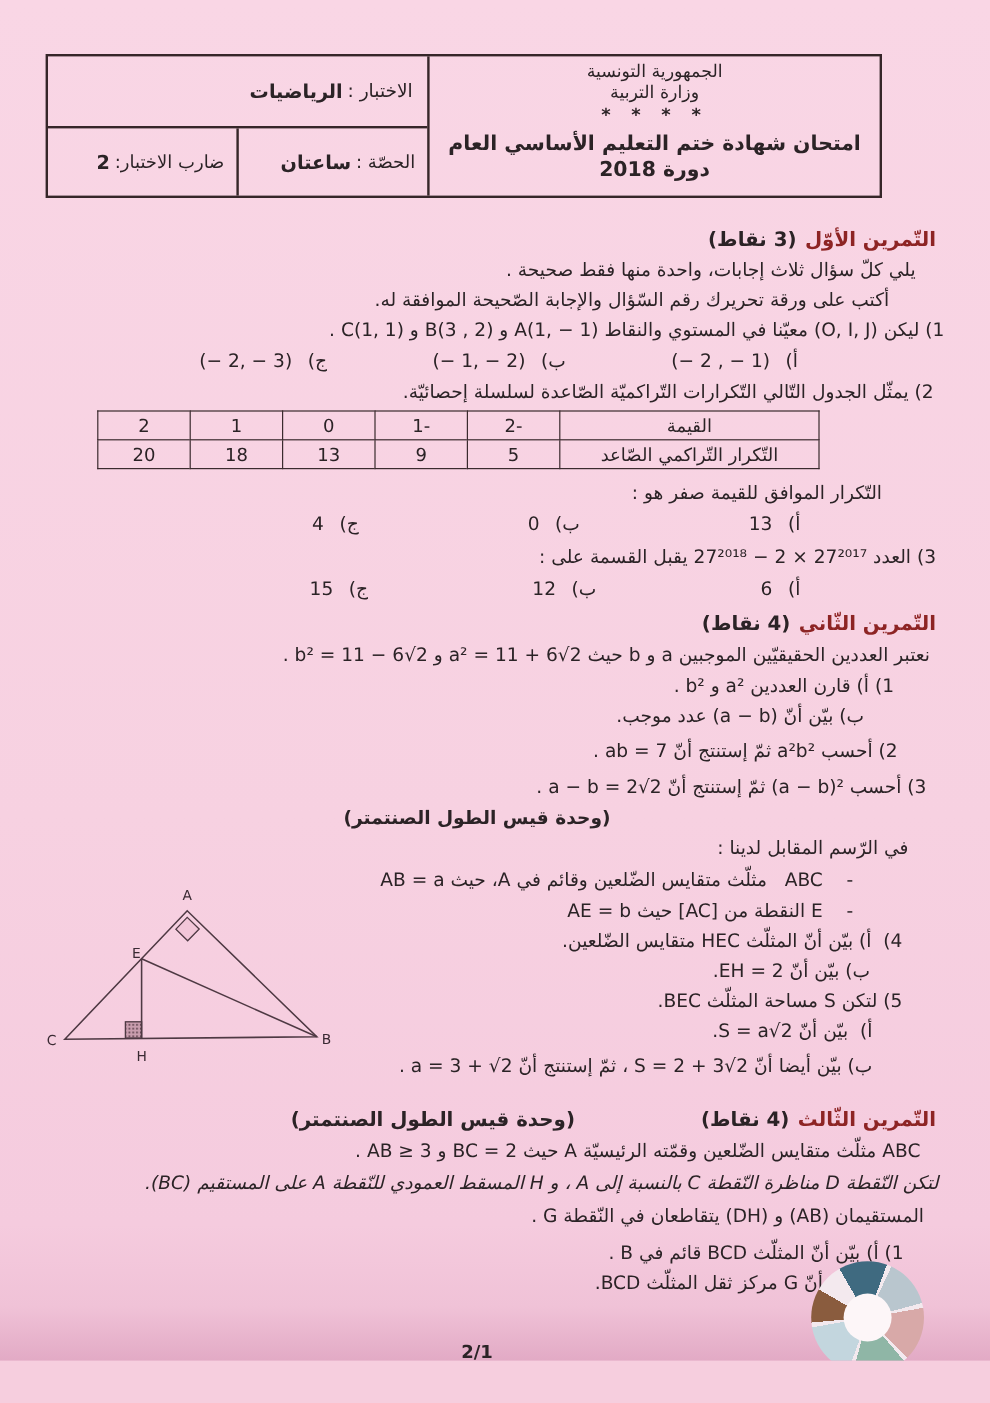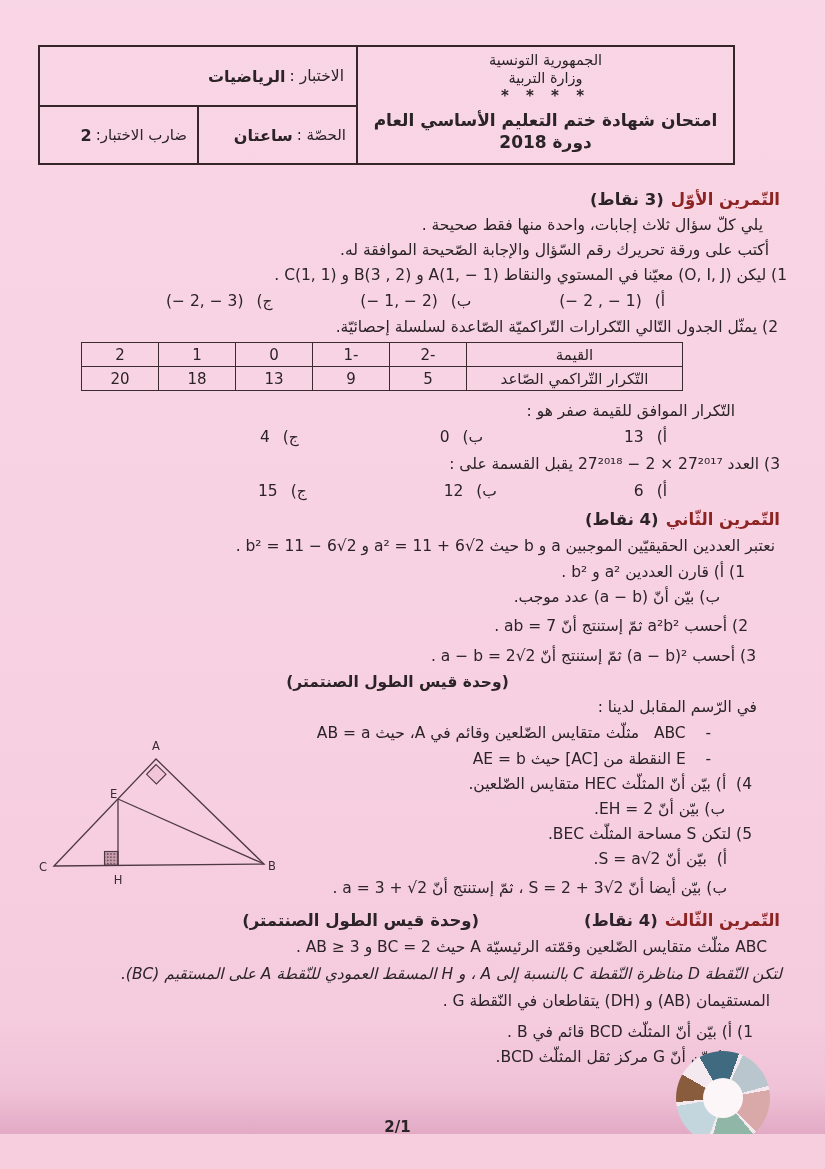--- a/index.html
+++ b/index.html
@@ -82,21 +82,21 @@
           <b>2</b>
         </div>
       </div>
     </div>
   </div>
 
   <p class="ex-t" style="margin-top:22px;">
     <span class="red">التّمرين الأوّل</span><span class="gap">(3 نقاط)</span>
   </p>
   <p class="ln" style="padding-right:62px;"><span>يلي كلّ سؤال ثلاث إجابات، واحدة منها فقط صحيحة .</span></p>
-  <p class="ln" style="padding-right:56px;text-align:right;"><span>أكتب على ورقة تحريرك رقم السّؤال والإجابة الصّحيحة الموافقة له.</span></p>
+  <p class="ln" style="padding-right:84px;text-align:right;"><span>أكتب على ورقة تحريرك رقم السّؤال والإجابة الصّحيحة الموافقة له.</span></p>
   <p class="ln" style="padding-right:38px;"><span>1) ليكن </span><span dir="ltr">(O, I, J)</span><span> معيّنا في المستوي والنقاط </span><span dir="ltr">A(1, − 1)</span><span> و </span><span dir="ltr">B(3 , 2)</span><span> و </span><span dir="ltr">C(1, 1)</span><span> .</span></p>
   <div class="opts" style="padding:0 160px 0 158px;">
     <span class="opt"><span>أ) </span><span class="ov" dir="ltr">(− 2 , − 1)</span></span>
     <span class="opt"><span>ب) </span><span class="ov" dir="ltr">(− 1, − 2)</span></span>
     <span class="opt"><span>ج) </span><span class="ov" dir="ltr">(− 2, − 3)</span></span>
   </div>
   <p class="ln" style="padding-right:47px;"><span>2) يمثّل الجدول التّالي التّكرارات التّراكميّة الصّاعدة لسلسلة إحصائيّة.</span></p>
 
   <table class="tb">
     <tbody>
@@ -132,32 +132,32 @@
     <span class="opt"><span>ج) </span><span class="ov" dir="ltr">15</span></span>
   </div>
 
   <p class="ex-t" style="margin-top:2px;">
     <span class="red">التّمرين الثّاني</span><span class="gap">(4 نقاط)</span>
   </p>
   <p class="ln" style="padding-right:50px;line-height:27px;"><span>نعتبر العددين الحقيقيّين الموجبين </span><span dir="ltr">a</span><span> و </span><span dir="ltr">b</span><span> حيث </span><span dir="ltr">a² = 11 + 6√2</span><span> و </span><span dir="ltr">b² = 11 − 6√2</span><span> .</span></p>
   <p class="ln" style="padding-right:80px;"><span>1) أ) قارن العددين </span><span dir="ltr">a²</span><span> و </span><span dir="ltr">b²</span><span> .</span></p>
   <p class="ln" style="padding-right:105px;"><span>ب) بيّن أنّ </span><span dir="ltr">(a − b)</span><span> عدد موجب.</span></p>
   <p class="ln" style="padding-right:77px;margin-top:4px;"><span>2) أحسب </span><span dir="ltr">a²b²</span><span> ثمّ إستنتج أنّ </span><span dir="ltr">ab = 7</span><span> .</span></p>
-  <p class="ln" style="padding-right:69px;margin-top:4px;line-height:27px;"><span>3) أحسب </span><span dir="ltr">(a − b)²</span><span> ثمّ إستنتج أنّ </span><span dir="ltr">a − b = 2√2</span><span> .</span></p>
+  <p class="ln" style="padding-right:53px;margin-top:4px;line-height:27px;"><span>3) أحسب </span><span dir="ltr">(a − b)²</span><span> ثمّ إستنتج أنّ </span><span dir="ltr">a − b = 2√2</span><span> .</span></p>
   <p class="ln b" style="text-align:center;padding:0 30px 0 0;">(وحدة قيس الطول الصنتمتر)</p>
   <p class="ln" style="padding-right:68px;"><span>في الرّسم المقابل لدينا :</span></p>
   <p class="ln" style="padding-right:114px;line-height:26px;"><span>-&nbsp;&nbsp;&nbsp;&nbsp;</span><span dir="ltr">ABC</span><span>&nbsp;&nbsp; مثلّث متقايس الضّلعين وقائم في </span><span dir="ltr">A</span><span>، حيث </span><span dir="ltr">AB = a</span></p>
   <p class="ln" style="padding-right:114px;line-height:26px;"><span>-&nbsp;&nbsp;&nbsp;&nbsp;</span><span dir="ltr">E</span><span> النقطة من </span><span dir="ltr">[AC]</span><span> حيث </span><span dir="ltr">AE = b</span></p>
   <p class="ln" style="padding-right:73px;"><span>4)&nbsp; أ) بيّن أنّ المثلّث </span><span dir="ltr">HEC</span><span> متقايس الضّلعين.</span></p>
   <p class="ln" style="padding-right:100px;"><span>ب) بيّن أنّ </span><span dir="ltr">EH = 2</span><span>.</span></p>
   <p class="ln" style="padding-right:73px;"><span>5) لتكن </span><span dir="ltr">S</span><span> مساحة المثلّث </span><span dir="ltr">BEC</span><span>.</span></p>
   <p class="ln" style="padding-right:98px;"><span>أ)&nbsp; بيّن أنّ </span><span dir="ltr">S = a√2</span><span>.</span></p>
   <p class="ln" style="padding-right:98px;margin-top:3px;line-height:27px;"><span>ب) بيّن أيضا أنّ </span><span dir="ltr">S = 2 + 3√2</span><span> ، ثمّ إستنتج أنّ </span><span dir="ltr">a = 3 + √2</span><span> .</span></p>
 
-  <p class="ex-t" style="margin-top:6px;">
+  <p class="ex-t" style="margin-top:18px;">
     <span class="red">التّمرين الثّالث</span><span class="gap">(4 نقاط)</span><span class="unit3">(وحدة قيس الطول الصنتمتر)</span>
   </p>
   <p class="ln" style="padding-right:58px;line-height:27px;"><span dir="ltr">ABC</span><span> مثلّث متقايس الضّلعين وقمّته الرئيسيّة </span><span dir="ltr">A</span><span> حيث </span><span dir="ltr">BC = 2</span><span> و </span><span dir="ltr">AB ≥ 3</span><span> .</span></p>
   <p class="ln" style="padding-right:43px;line-height:27px;font-style:italic;"><span>لتكن النّقطة </span><span dir="ltr">D</span><span> مناظرة النّقطة </span><span dir="ltr">C</span><span> بالنسبة إلى </span><span dir="ltr">A</span><span> ، و </span><span dir="ltr">H</span><span> المسقط العمودي للنّقطة </span><span dir="ltr">A</span><span> على المستقيم </span><span dir="ltr">(BC)</span><span>.</span></p>
   <p class="ln" style="padding-right:55px;line-height:26px;"><span>المستقيمان </span><span dir="ltr">(AB)</span><span> و </span><span dir="ltr">(DH)</span><span> يتقاطعان في النّقطة </span><span dir="ltr">G</span><span> .</span></p>
   <p class="ln" style="padding-right:72px;margin-top:6px;"><span>1) أ) بيّن أنّ المثلّث </span><span dir="ltr">BCD</span><span> قائم في </span><span dir="ltr">B</span><span> .</span></p>
   <p class="ln" style="padding-right:88px;"><span>ب) بيّن أنّ </span><span dir="ltr">G</span><span> مركز ثقل المثلّث </span><span dir="ltr">BCD</span><span>.</span></p>
 
   <svg class="fig" viewBox="0 0 240 158" xmlns="http://www.w3.org/2000/svg">
     <defs>

